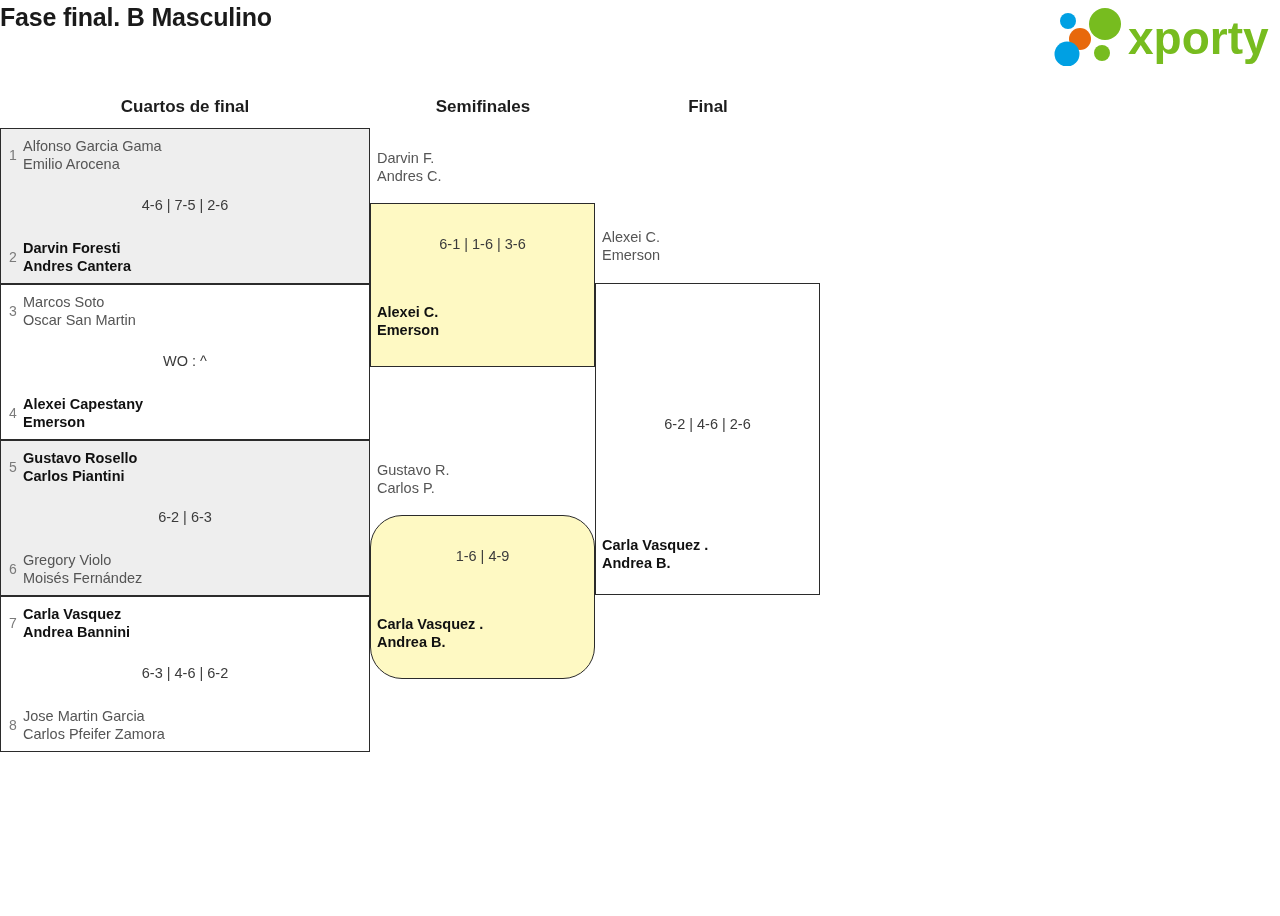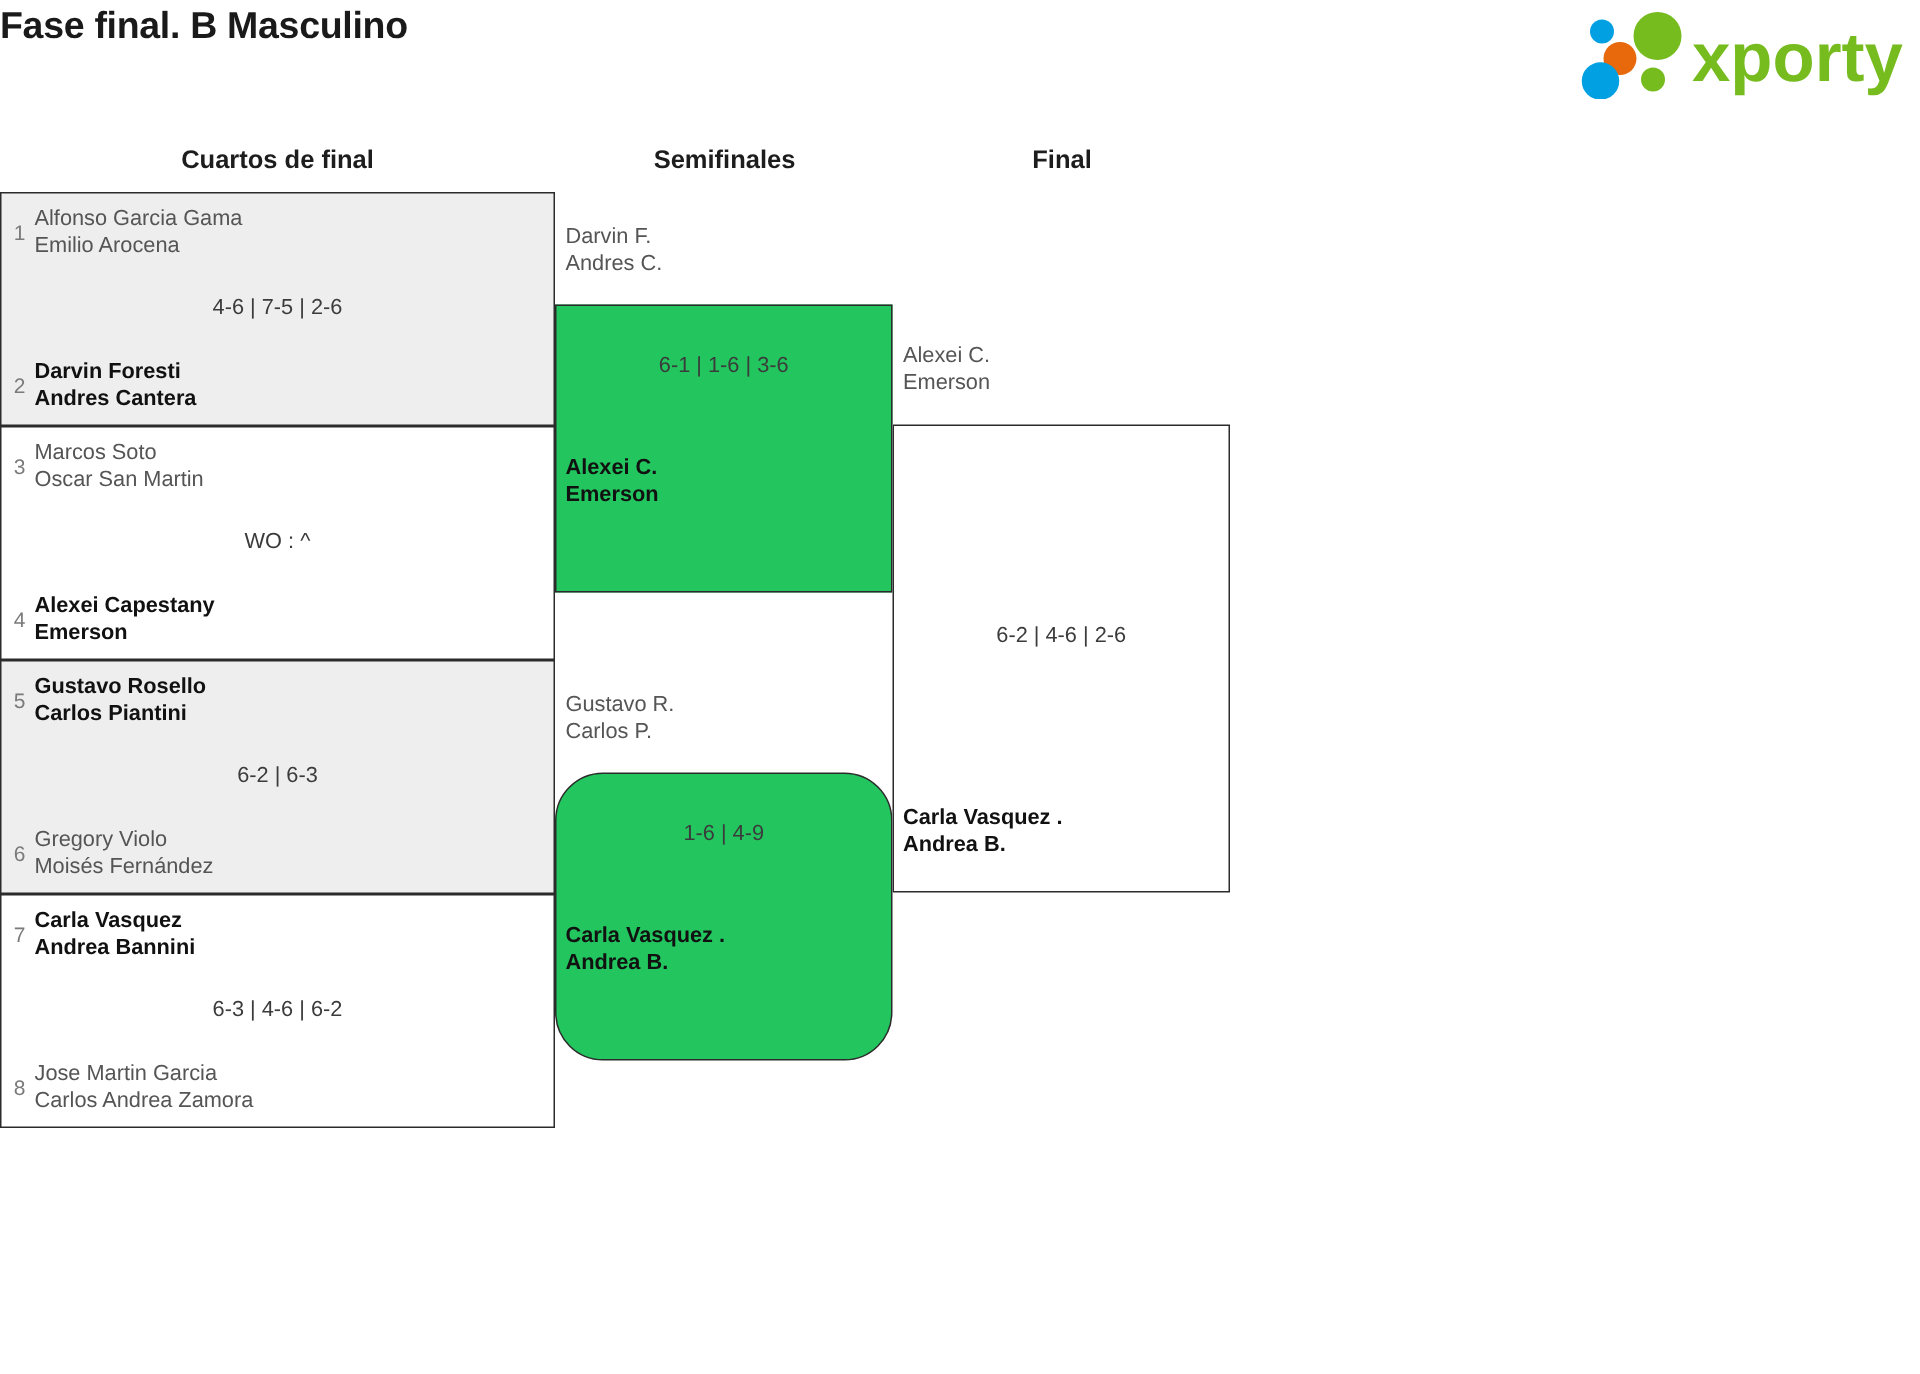--- a/index.html
+++ b/index.html
@@ -73,22 +73,22 @@
   .qf.plain  { background: #ffffff; }
   #qf1 { top: 128px; }
   #qf2 { top: 284px; }
   #qf3 { top: 440px; }
   #qf4 { top: 596px; }
 
   
   .sf {
     left: 370px;
     width: 225px;
-    height: 192px;
-    background: #22c55e;
+    height: 164px;
+    background: #fef9c3;
   }
   #sf1 { top: 203px; }
   #sf2 { top: 515px; border-radius: 32px; }
 
   
   #fn1 {
     left: 595px;
     top: 283px;
     width: 225px;
     height: 312px;
@@ -258,21 +258,21 @@
       <span class="names">
         <span class="p">Carla Vasquez</span>
         <span class="p">Andrea Bannini</span>
       </span>
     </div>
     <div class="score">6-3 | 4-6 | 6-2</div>
     <div class="team bottom loser">
       <span class="seed">8</span>
       <span class="names">
         <span class="p">Jose Martin Garcia</span>
-        <span class="p">Carlos Andrea Zamora</span>
+        <span class="p">Carlos Pfeifer Zamora</span>
       </span>
     </div>
   </div>
 
   <div class="box sf" id="sf1">
     <div class="team top loser">
       <span class="names">
         <span class="p">Darvin F.</span>
         <span class="p">Andres C.</span>
       </span>

